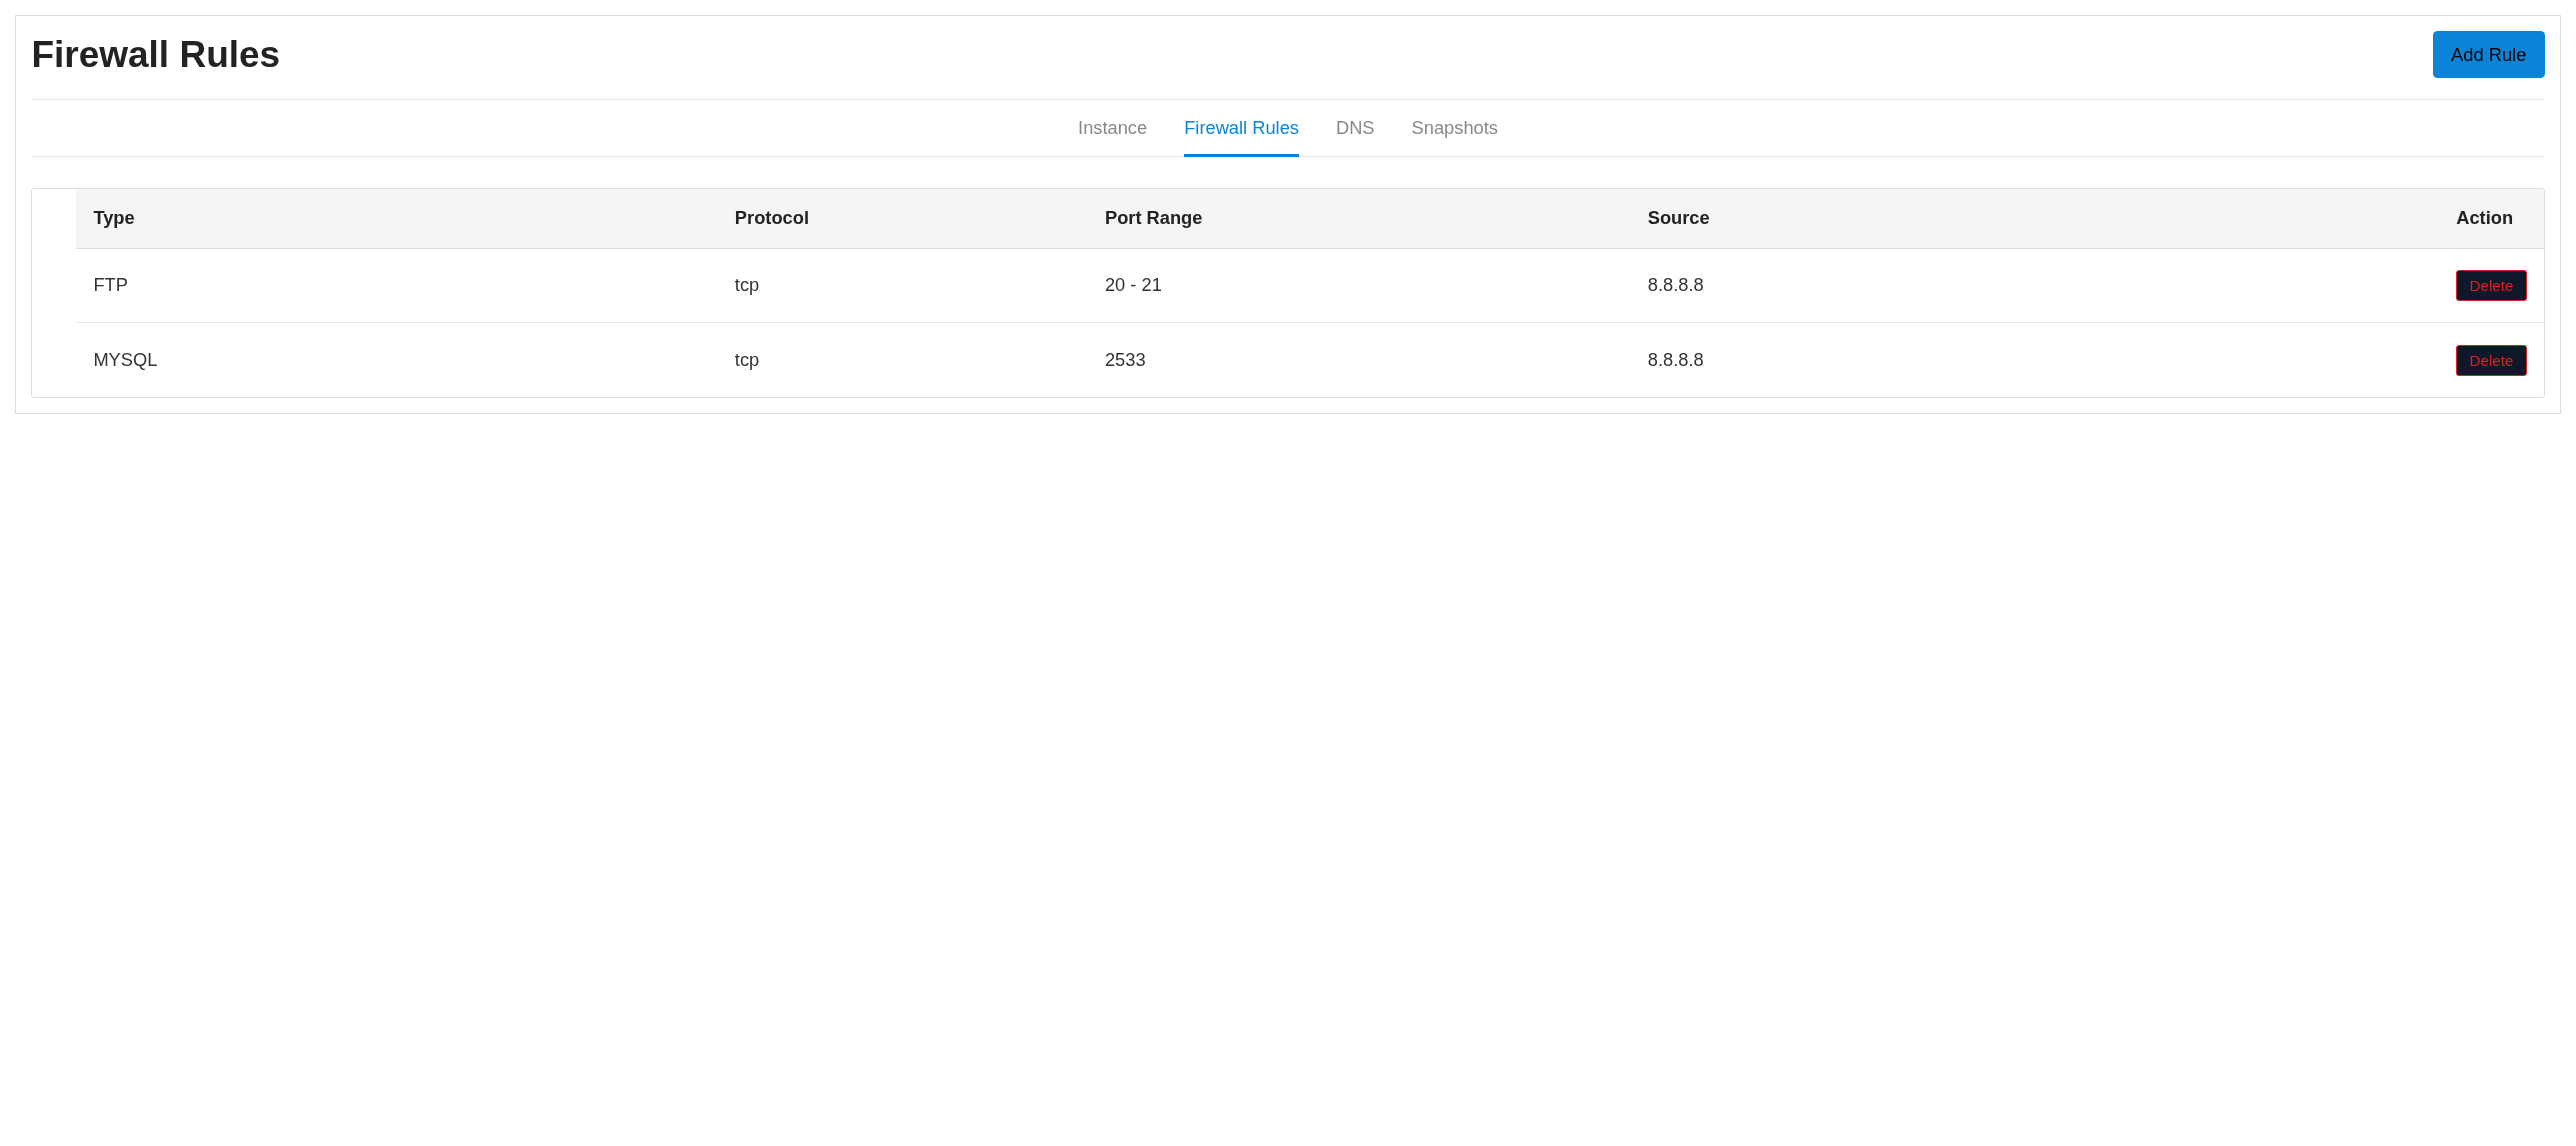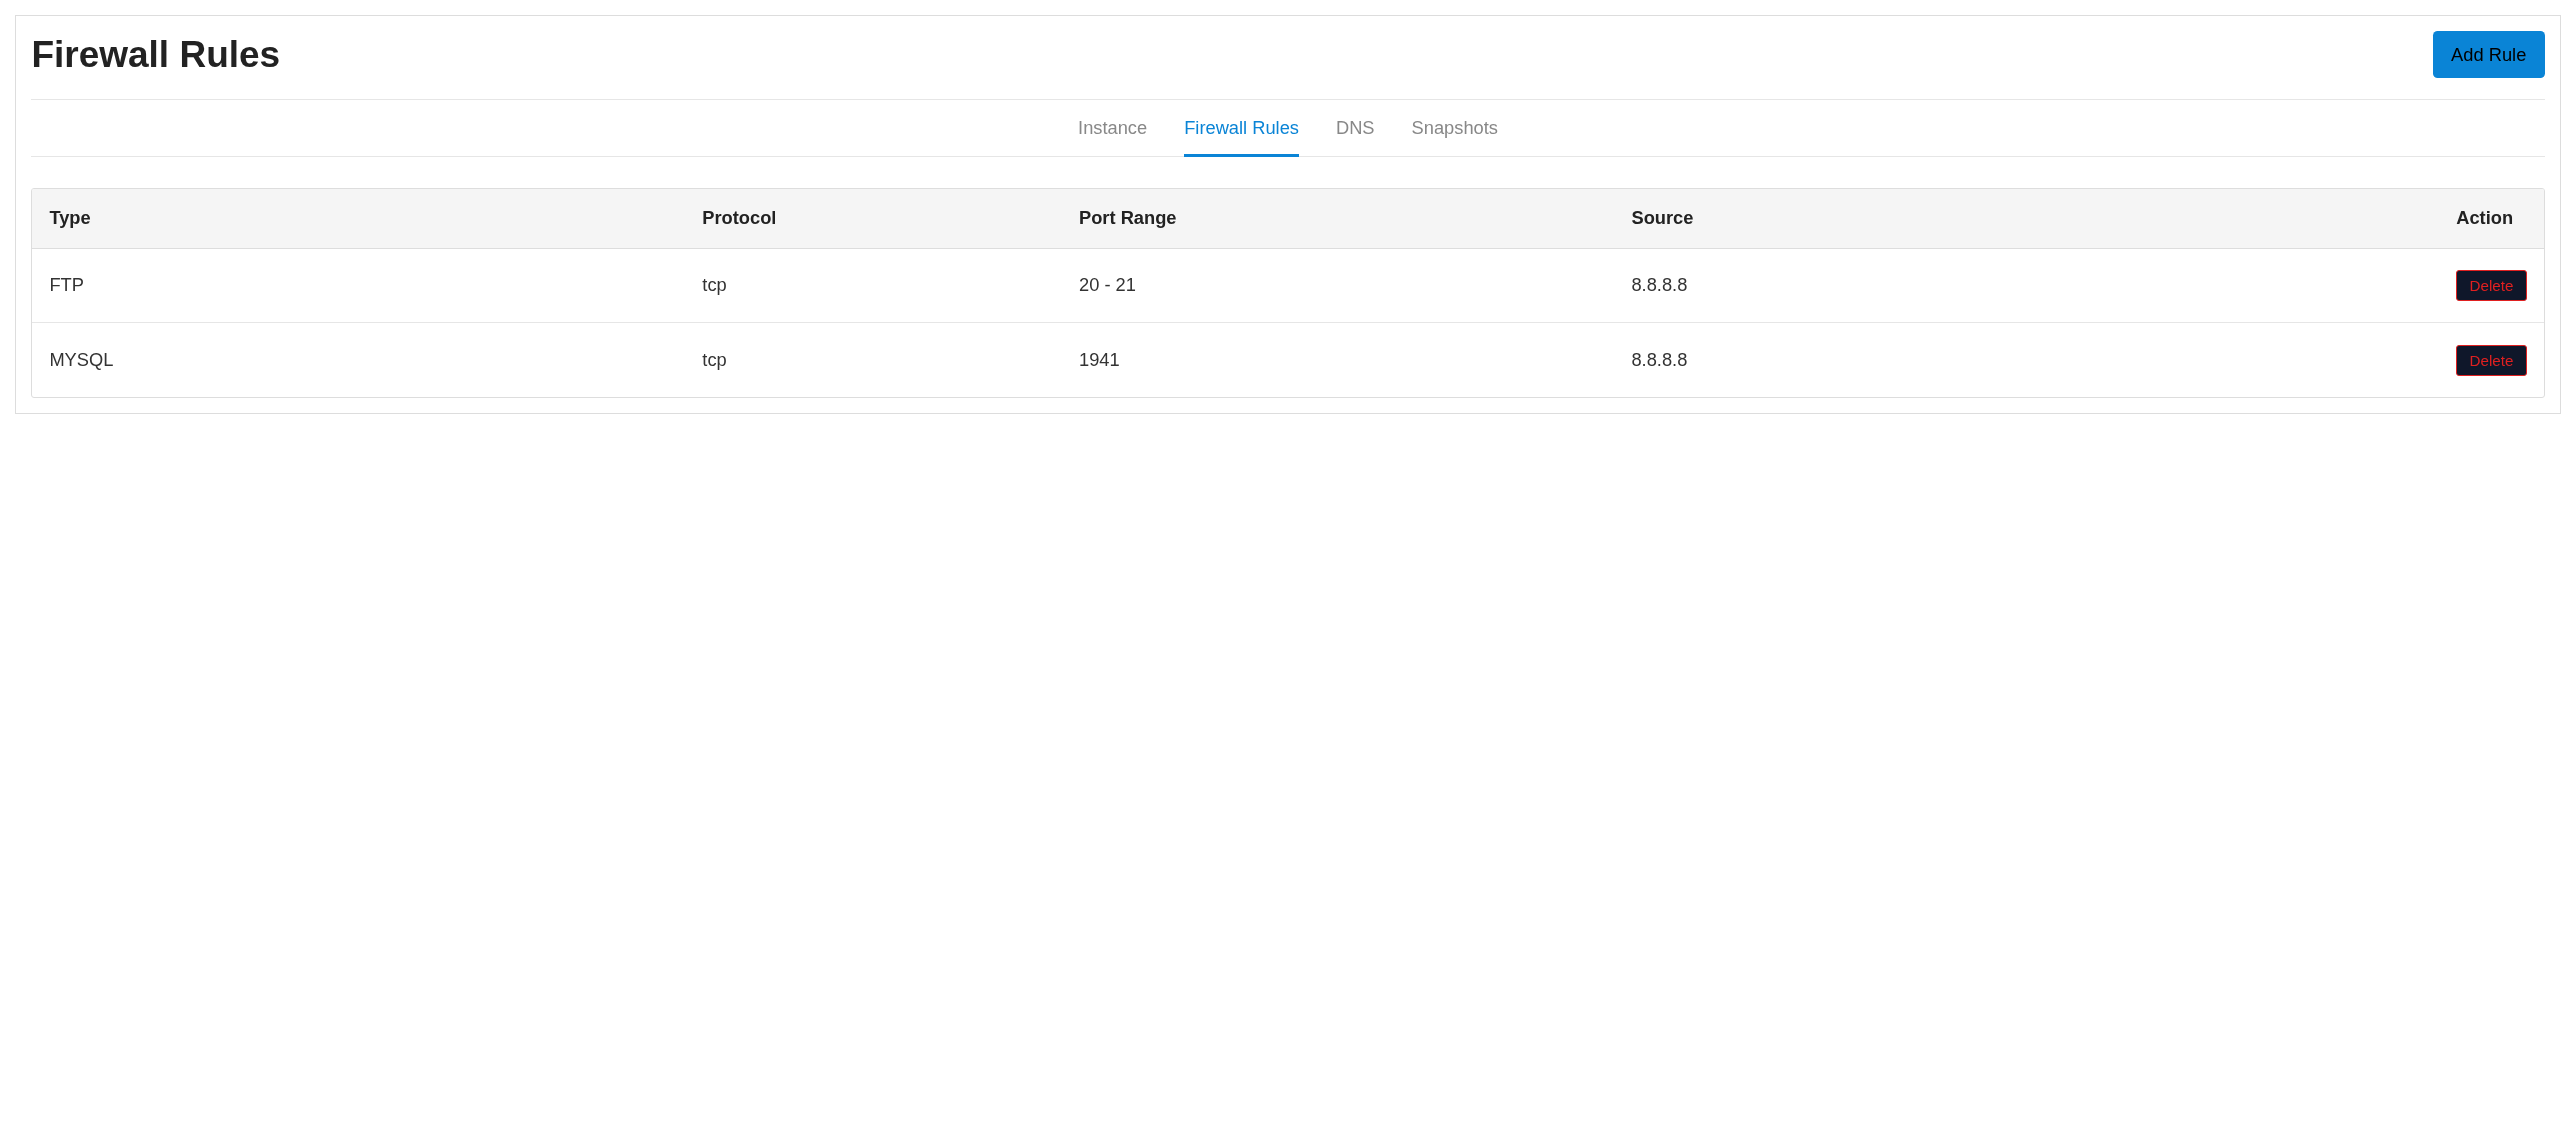--- a/index.html
+++ b/index.html
@@ -56,20 +56,21 @@
     }
     .tab.active {
       color: #0a84d6;
       border-bottom-color: #0a84d6;
     }
     .table-wrap {
       margin-top: 30.5px;
       border: 0.8px solid #ddd;
       border-radius: 3px;
       overflow: hidden;
+      padding-left: 44px;
     }
     table {
       width: 100%;
       border-collapse: collapse;
     }
     thead th {
       background: #f5f5f5;
       font-size: 18.3px;
       font-weight: 700;
       text-align: left;
@@ -144,21 +145,21 @@
           <td>tcp</td>
           <td>20 - 21</td>
           <td>8.8.8.8</td>
           <td class="action-cell">
             <button class="delete-btn">Delete</button>
           </td>
         </tr>
         <tr>
           <td>MYSQL</td>
           <td>tcp</td>
-          <td>1941</td>
+          <td>2533</td>
           <td>8.8.8.8</td>
           <td class="action-cell">
             <button class="delete-btn">Delete</button>
           </td>
         </tr>
       </tbody>
     </table>
   </div>
 
 </div>

